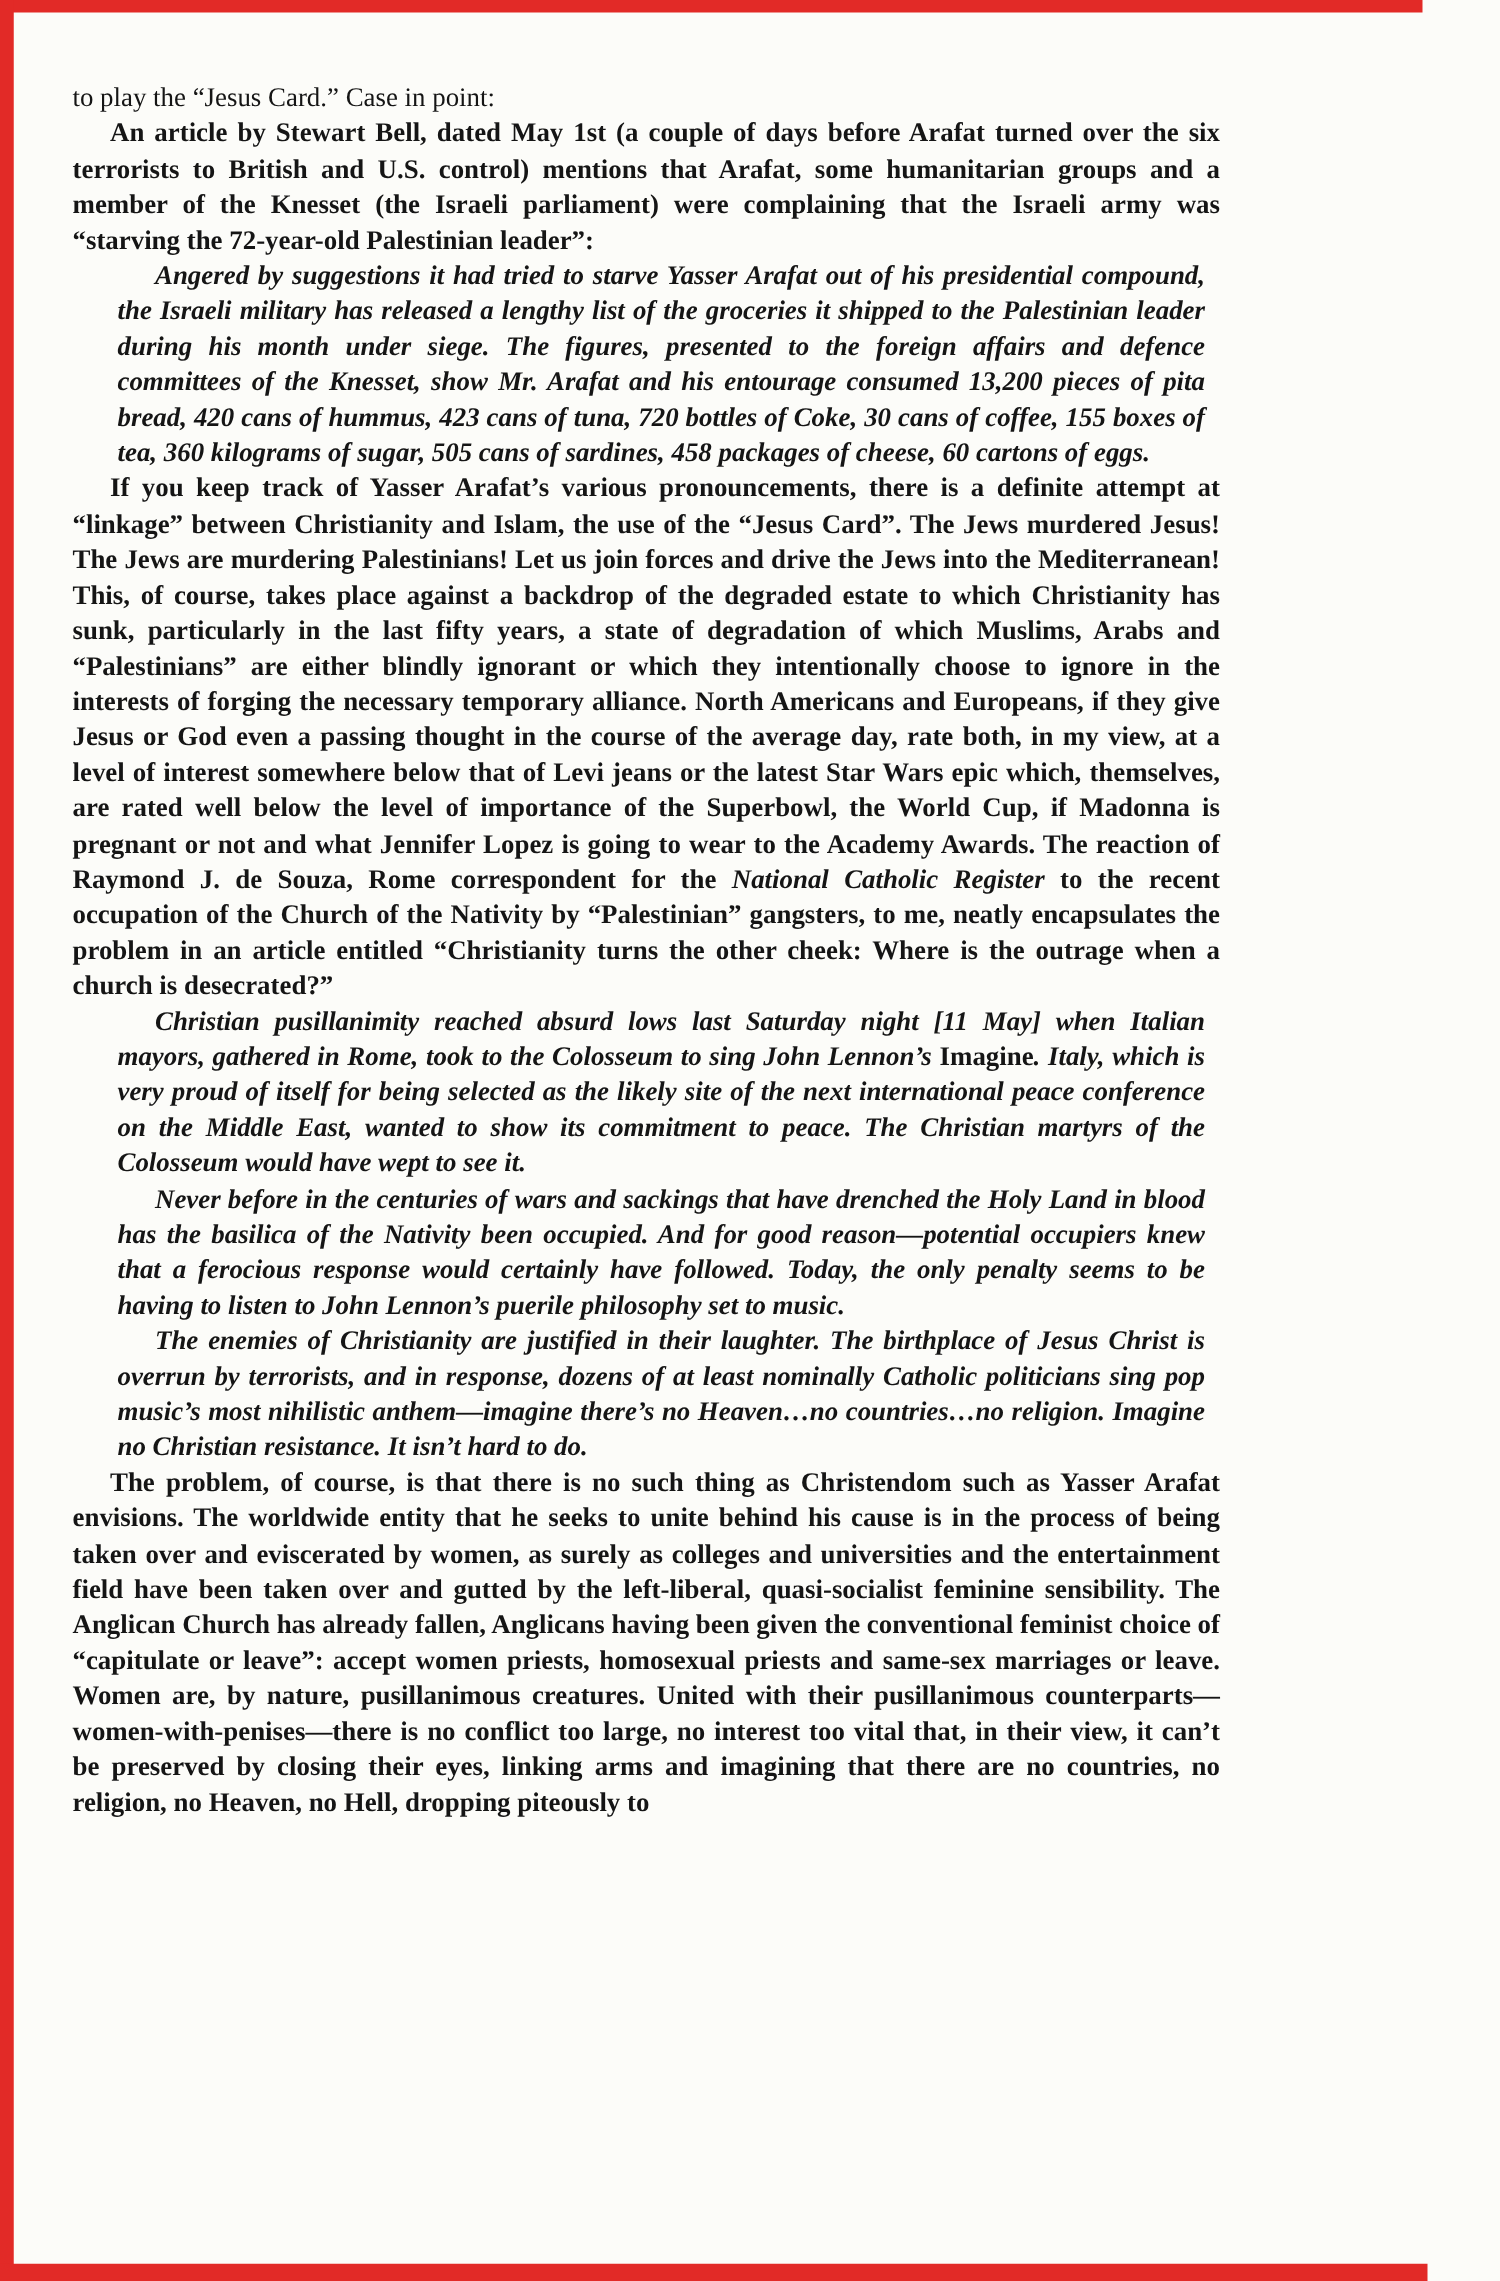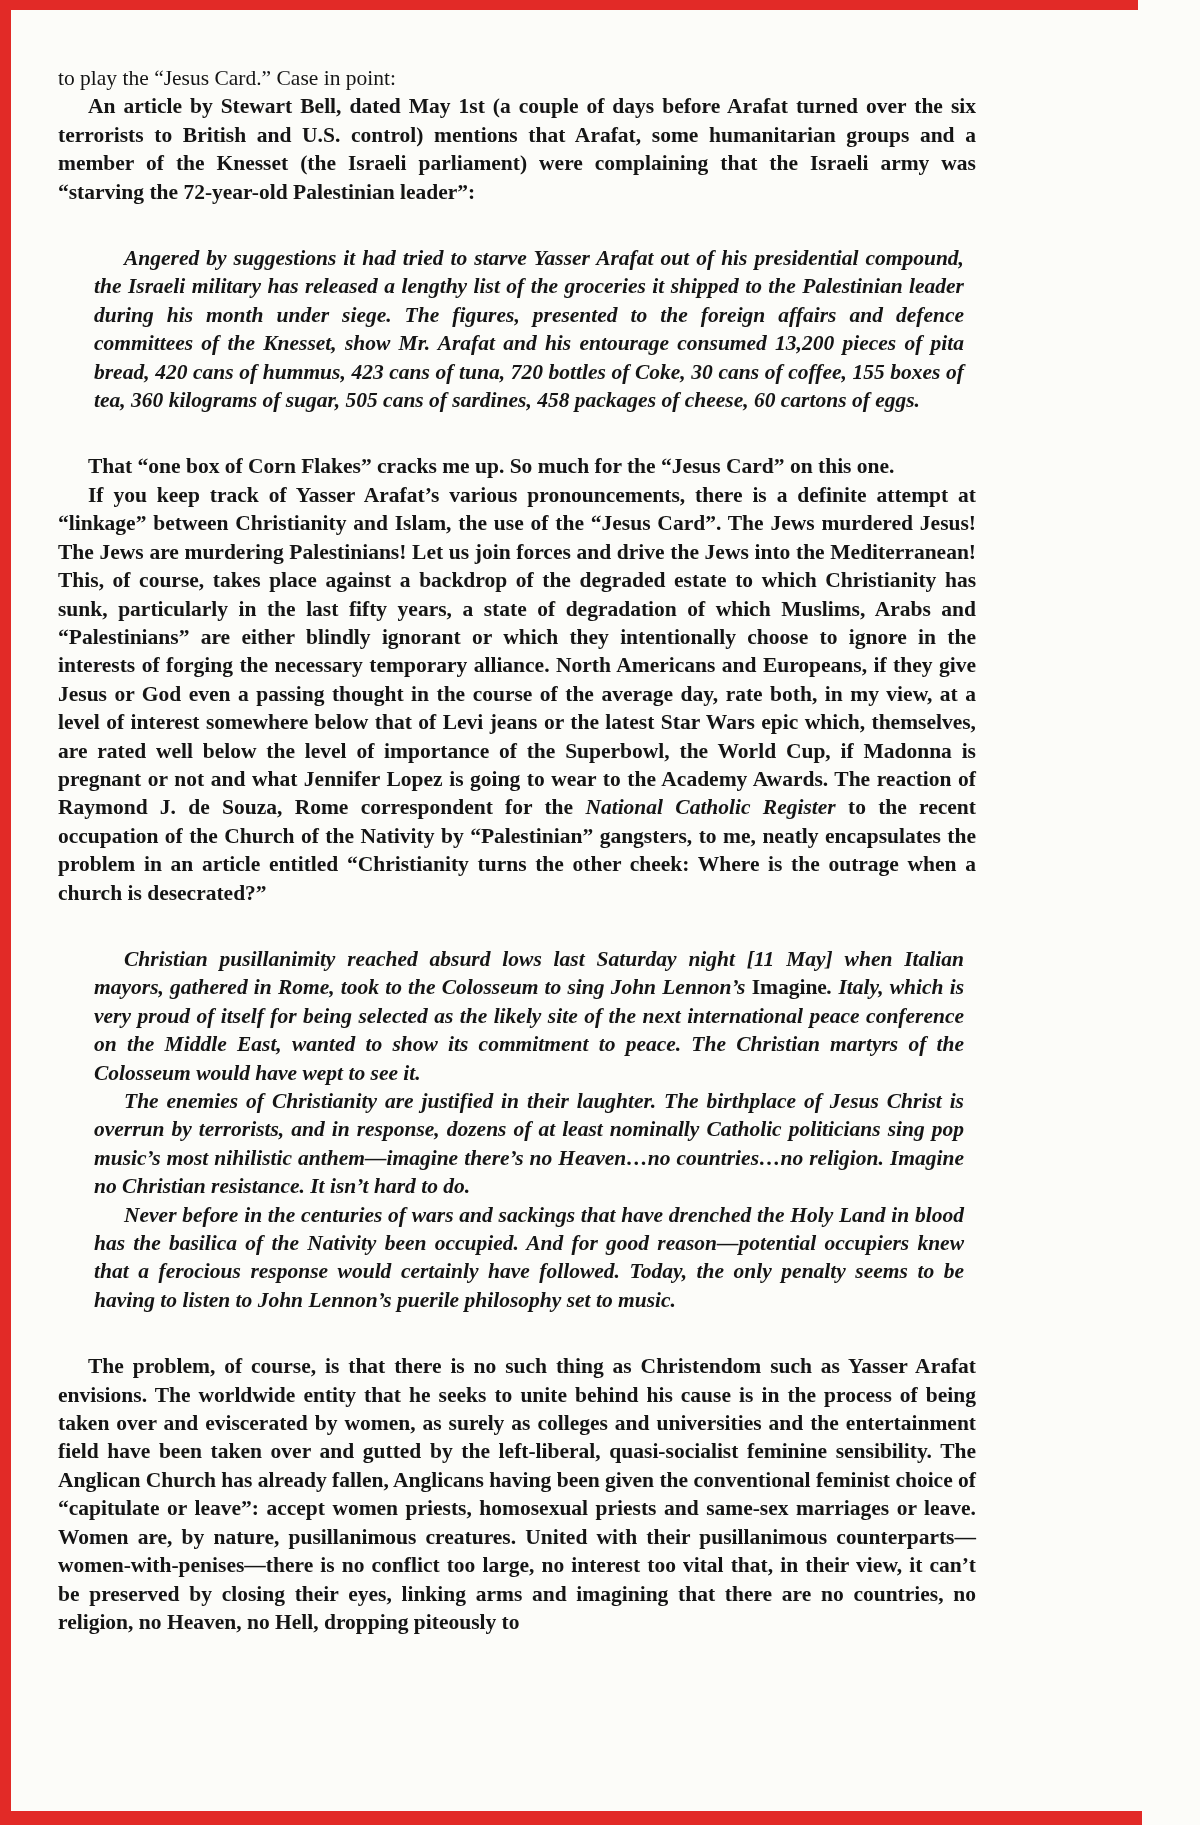--- a/index.html
+++ b/index.html
@@ -28,36 +28,35 @@
     text-align: justify;
   }
   p.para { margin: 0; }
   p.indent { text-indent: 30px; font-weight: bold; }
   p.quote {
     font-style: italic;
     padding-left: 36px;
     padding-right: 12px;
   }
   p.body + p.quote,
-  p.quote + p.body { margin-top: 38px; }
+  p.quote + p.body { }
   span.roman  { font-style: normal; }
   span.italic { font-style: italic; }
 </style>
 </head>
 <body>
 
 <div class="page">
   <div class="edge edge-top"></div>
   <div class="edge edge-left"></div>
   <div class="edge edge-bottom"></div>
 
   <div class="text-column">
       <p class="para body"><span>to play the “Jesus Card.”  Case in point:</span></p>
       <p class="para body indent"><span>An article by Stewart Bell, dated May 1st (a couple of days before Arafat turned over the six terrorists to British and U.S. control) mentions that Arafat, some humanitarian groups and a member of the Knesset (the Israeli parliament) were complaining that the Israeli army was “starving the 72-year-old Palestinian leader”:</span></p>
       <p class="para quote indent"><span>Angered by suggestions it had tried to starve Yasser Arafat out of his presidential compound, the Israeli military has released a lengthy list of the groceries it shipped to the Palestinian leader during his month under siege.  The figures, presented to the foreign affairs and defence committees of the Knesset, show Mr. Arafat and his entourage consumed 13,200 pieces of pita bread, 420 cans of hummus, 423 cans of tuna, 720 bottles of Coke, 30 cans of coffee, 155 boxes of tea, 360 kilograms of sugar, 505 cans of sardines, 458 packages of cheese, 60 cartons of eggs.</span></p>
-      <p class="para body indent"><span>That “one box of Corn Flakes” cracks me up.  So much for the “Jesus Card” on this one.</span></p>
       <p class="para body indent"><span>If you keep track of Yasser Arafat’s various pronouncements, there is a definite attempt at “linkage” between Christianity and Islam, the use of the “Jesus Card”.  The Jews murdered Jesus!  The Jews are murdering Palestinians!  Let us join forces and drive the Jews into the Mediterranean!  This, of course, takes place against a backdrop of the degraded estate to which Christianity has sunk, particularly in the last fifty years, a state of degradation of which Muslims, Arabs and “Palestinians” are either blindly ignorant or which they intentionally choose to ignore in the interests of forging the necessary temporary alliance.  North Americans and Europeans, if they give Jesus or God even a passing thought in the course of the average day, rate both, in my view, at a level of interest somewhere below that of Levi jeans or the latest Star Wars epic which, themselves, are rated well below the level of importance of the Superbowl, the World Cup, if Madonna is pregnant or not and what Jennifer Lopez is going to wear to the Academy Awards.  The reaction of Raymond J. de Souza, Rome correspondent for the </span><span class="italic">National Catholic Register</span><span> to the recent occupation of the Church of the Nativity by “Palestinian” gangsters, to me, neatly encapsulates the problem in an article entitled “Christianity turns the other cheek: Where is the outrage when a church is desecrated?”</span></p>
       <p class="para quote indent"><span>Christian pusillanimity reached absurd lows last Saturday night [11 May] when Italian mayors, gathered in Rome, took to the Colosseum to sing John Lennon’s </span><span class="roman">Imagine</span><span>.  Italy, which is very proud of itself for being selected as the likely site of the next international peace conference on the Middle East, wanted to show its commitment to peace.  The Christian martyrs of the Colosseum would have wept to see it.</span></p>
+      <p class="para quote indent"><span>Never before in the centuries of wars and sackings that have drenched the Holy Land in blood has the basilica of the Nativity been occupied.  And for good reason—potential occupiers knew that a ferocious response would certainly have followed.  Today, the only penalty seems to be having to listen to John Lennon’s puerile philosophy set to music.</span></p>
       <p class="para quote indent"><span>The enemies of Christianity are justified in their laughter.  The birthplace of Jesus Christ is overrun by terrorists, and in response, dozens of at least nominally Catholic politicians sing pop music’s most nihilistic anthem—imagine there’s no Heaven…no countries…no religion.  Imagine no Christian resistance.  It isn’t hard to do.</span></p>
-      <p class="para quote indent"><span>Never before in the centuries of wars and sackings that have drenched the Holy Land in blood has the basilica of the Nativity been occupied.  And for good reason—potential occupiers knew that a ferocious response would certainly have followed.  Today, the only penalty seems to be having to listen to John Lennon’s puerile philosophy set to music.</span></p>
       <p class="para body indent"><span>The problem, of course, is that there is no such thing as Christendom such as Yasser Arafat envisions. The worldwide entity that he seeks to unite behind his cause is in the process of being taken over and eviscerated by women, as surely as colleges and universities and the entertainment field have been taken over and gutted by the left-liberal, quasi-socialist feminine sensibility.  The Anglican Church has already fallen, Anglicans having been given the conventional feminist choice of “capitulate or leave”: accept women priests, homosexual priests and same-sex marriages or leave.  Women are, by nature, pusillanimous creatures.  United with their pusillanimous counterparts—women-with-penises—there is no conflict too large, no interest too vital that, in their view, it can’t be preserved by closing their eyes, linking arms and imagining that there are no countries, no religion, no Heaven, no Hell, dropping piteously to</span></p>
     </div>
 </div>
 
 </body></html>

